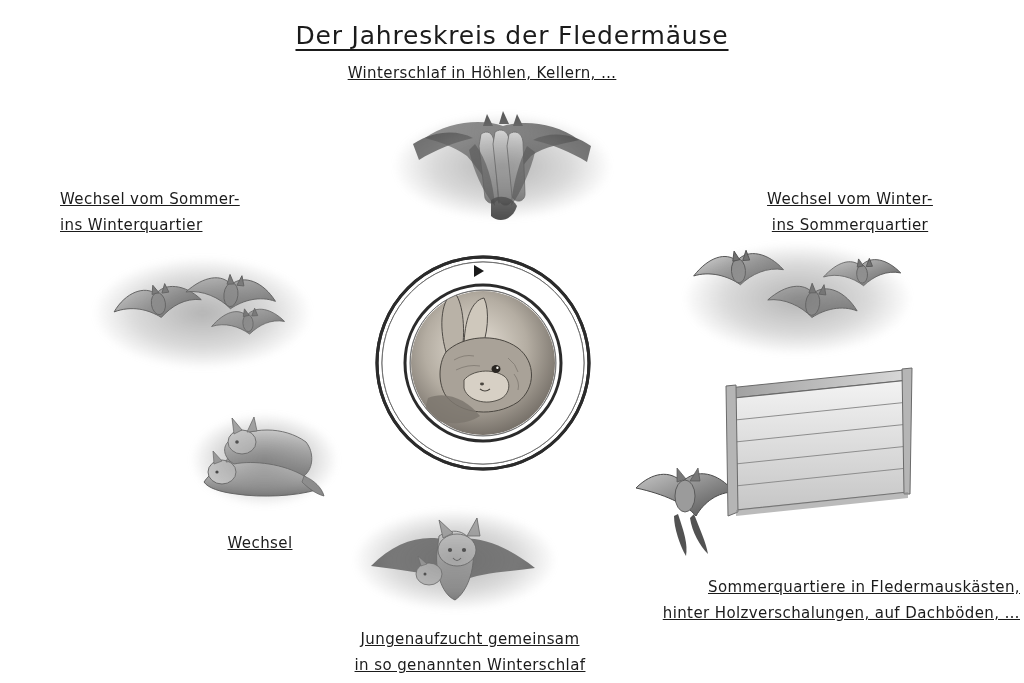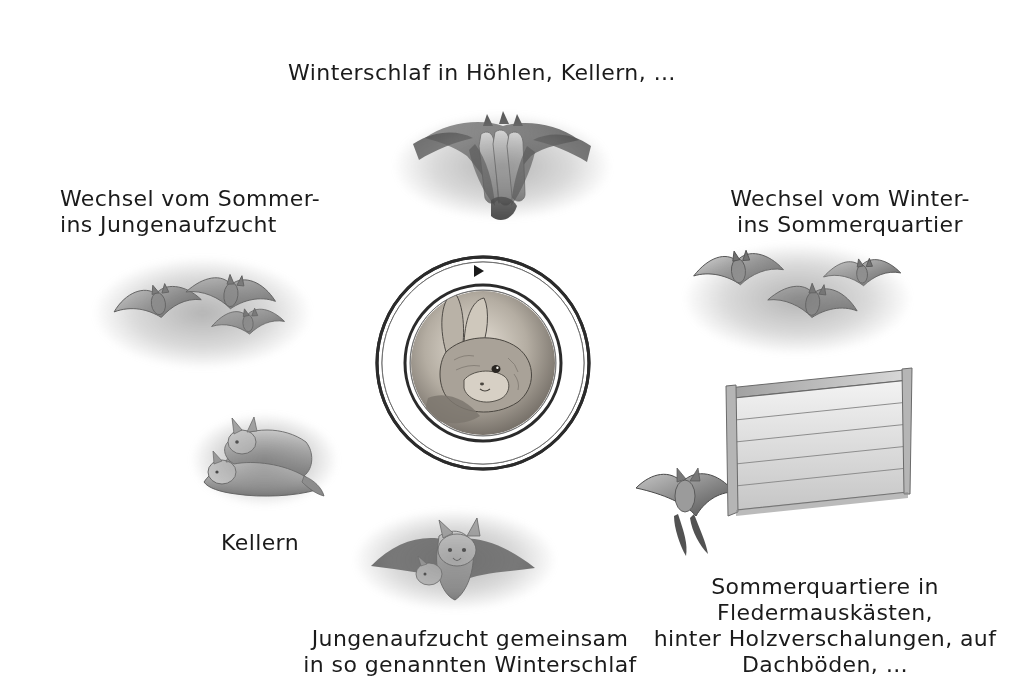--- a/index.html
+++ b/index.html
@@ -15,25 +15,26 @@
     width: 1024px;
     height: 683px;
     background: #ffffff;
     overflow: hidden;
   }
 
   .label {
     position: absolute;
     color: #1b1b1b;
     font-family: "DejaVu Sans", sans-serif;
-    font-size: 22px;
+    font-size: 15px;
     line-height: 26px;
     letter-spacing: 0.4px;
     white-space: pre-line;
     text-align: center;
+    text-decoration: underline;
   }
 
   #title {
     left: 0;
     right: 0;
     top: 20px;
     font-size: 25px;
     line-height: 32px;
     letter-spacing: 0.8px;
     text-decoration: underline;
@@ -69,21 +70,21 @@
   #label-rearing {
     left: 280px;
     top: 626px;
     width: 380px;
   }
 
   #label-summer-roost {
     left: 630px;
     top: 574px;
     width: 390px;
-    text-align: center;
+    text-align: right;
   }
 
   
   #wheel {
     position: absolute;
     left: 368px;
     top: 248px;
     width: 230px;
     height: 230px;
   }
@@ -118,27 +119,28 @@
   #art-mating      { left: 192px; top: 398px; width: 145px; height: 118px; }
   #art-pups        { left: 355px; top: 500px; width: 200px; height: 120px; }
   #art-bat-single  { left: 630px; top: 458px; width: 115px; height: 110px; }
   #art-box         { left: 718px; top: 360px; width: 200px; height: 165px; }
 </style>
 </head>
 <body>
 
 <div id="page">
 
+  <div class="label" id="title">Der Jahreskreis der Fledermäuse</div>
 
   <div class="label" id="label-winter-sleep">Winterschlaf in Höhlen, Kellern, …</div>
   <div class="label" id="label-summer-to-winter">Wechsel vom Sommer-
-ins Jungenaufzucht</div>
+ins Winterquartier</div>
   <div class="label" id="label-winter-to-summer">Wechsel vom Winter-
 ins Sommerquartier</div>
-  <div class="label" id="label-mating">Kellern</div>
+  <div class="label" id="label-mating">Wechsel</div>
   <div class="label" id="label-rearing">Jungenaufzucht gemeinsam
 in so genannten Winterschlaf</div>
   <div class="label" id="label-summer-roost">Sommerquartiere in Fledermauskästen,
 hinter Holzverschalungen, auf Dachböden, …</div>
 
   <div class="art" id="art-hibernation">
     <div class="smudge" style="left:0;top:14px;width:215px;height:105px;"></div>
     <svg width="215" height="135" viewBox="0 0 215 135" aria-hidden="true">
       <defs>
         <linearGradient id="gHib" x1="0" y1="0" x2="0" y2="1">

